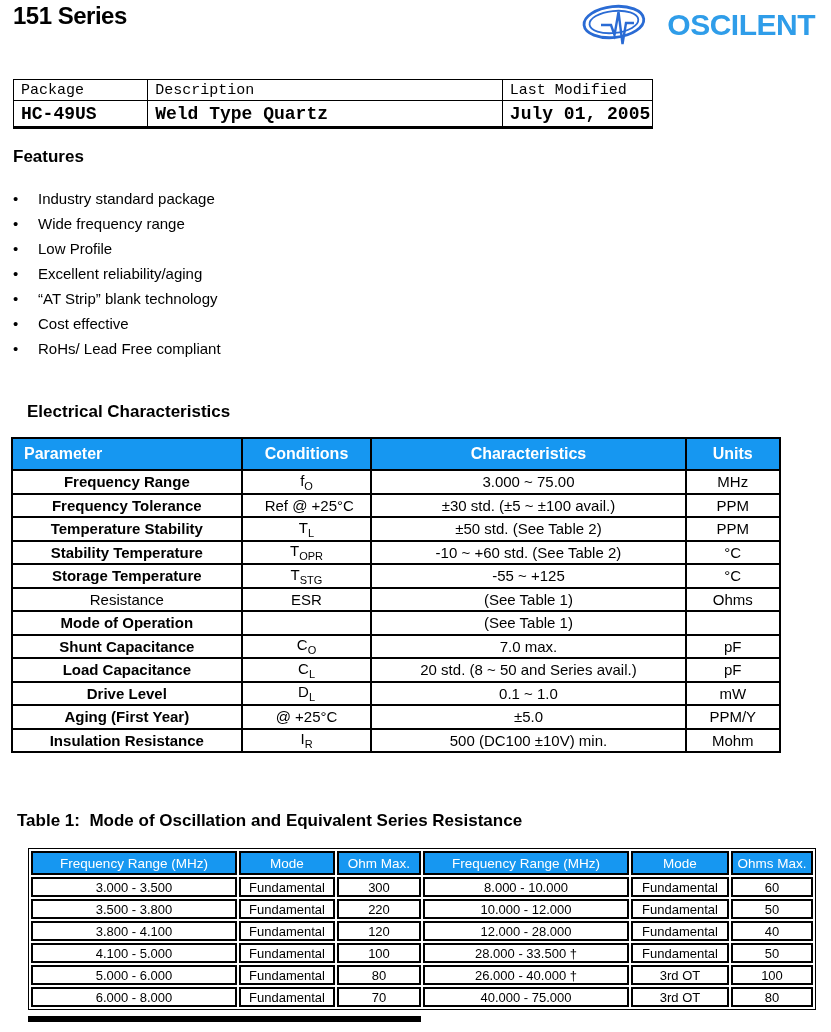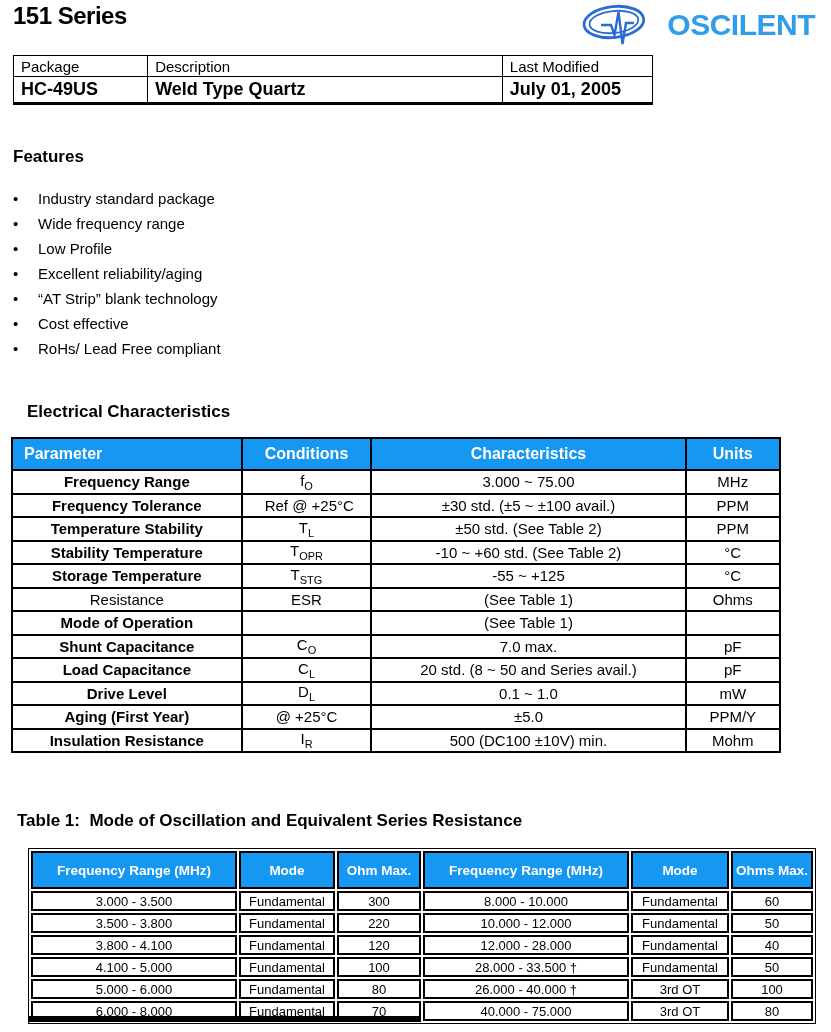--- a/index.html
+++ b/index.html
@@ -23,22 +23,22 @@
     position: absolute; right: 16px; top: 2px;
     display: flex; align-items: center; gap: 18px;
   }
   .logo-text {
     font-size: 30px; font-weight: bold; letter-spacing: -0.5px;
     color: #2f9de9;
   }
 
   
   .info-table {
-    position: absolute; left: 13px; top: 55px; width: 640px;
-    border-collapse: collapse; table-layout: fixed;
+    position: absolute; left: 13px; top: 79px; width: 640px;
+    border-collapse: collapse; table-layout: fixed; font-family: Liberation Mono, monospace;
   }
   .info-table th, .info-table td {
     border: 1px solid #000; padding: 0 7px; text-align: left;
     overflow: hidden; white-space: nowrap;
   }
   .info-table thead th { font-weight: normal; font-size: 15px; height: 21px; }
   .info-table tbody td { font-weight: bold; font-size: 18px; height: 27px; border-bottom: 3px solid #000; }
 
   
   .section-heading { position: absolute; font-size: 17px; font-weight: bold; white-space: pre; }
@@ -78,22 +78,22 @@
   .t1-table {
     position: absolute; left: 28px; top: 848px;
     border-collapse: separate; border-spacing: 2px;
     border: 1px solid #000; table-layout: fixed;
   }
   .t1-table th, .t1-table td {
     border: 2px solid #000; text-align: center; padding: 0 3px;
     overflow: hidden; white-space: nowrap;
   }
   .t1-table thead th {
-    background: #1697f1; color: #fff; font-size: 13.5px; font-weight: bold;
-    height: 38px;
+    background: #1697f1; color: #fff; font-size: 13.5px; font-weight: normal;
+    height: 24px;
   }
   .t1-table tbody td { font-size: 13px; height: 20px; background: #fff; }
   .t1-bottom-bar {
     position: absolute; left: 28px; top: 1016px; width: 393px; height: 6px;
     background: #000;
   }
 </style>
 </head>
 <body>
 

